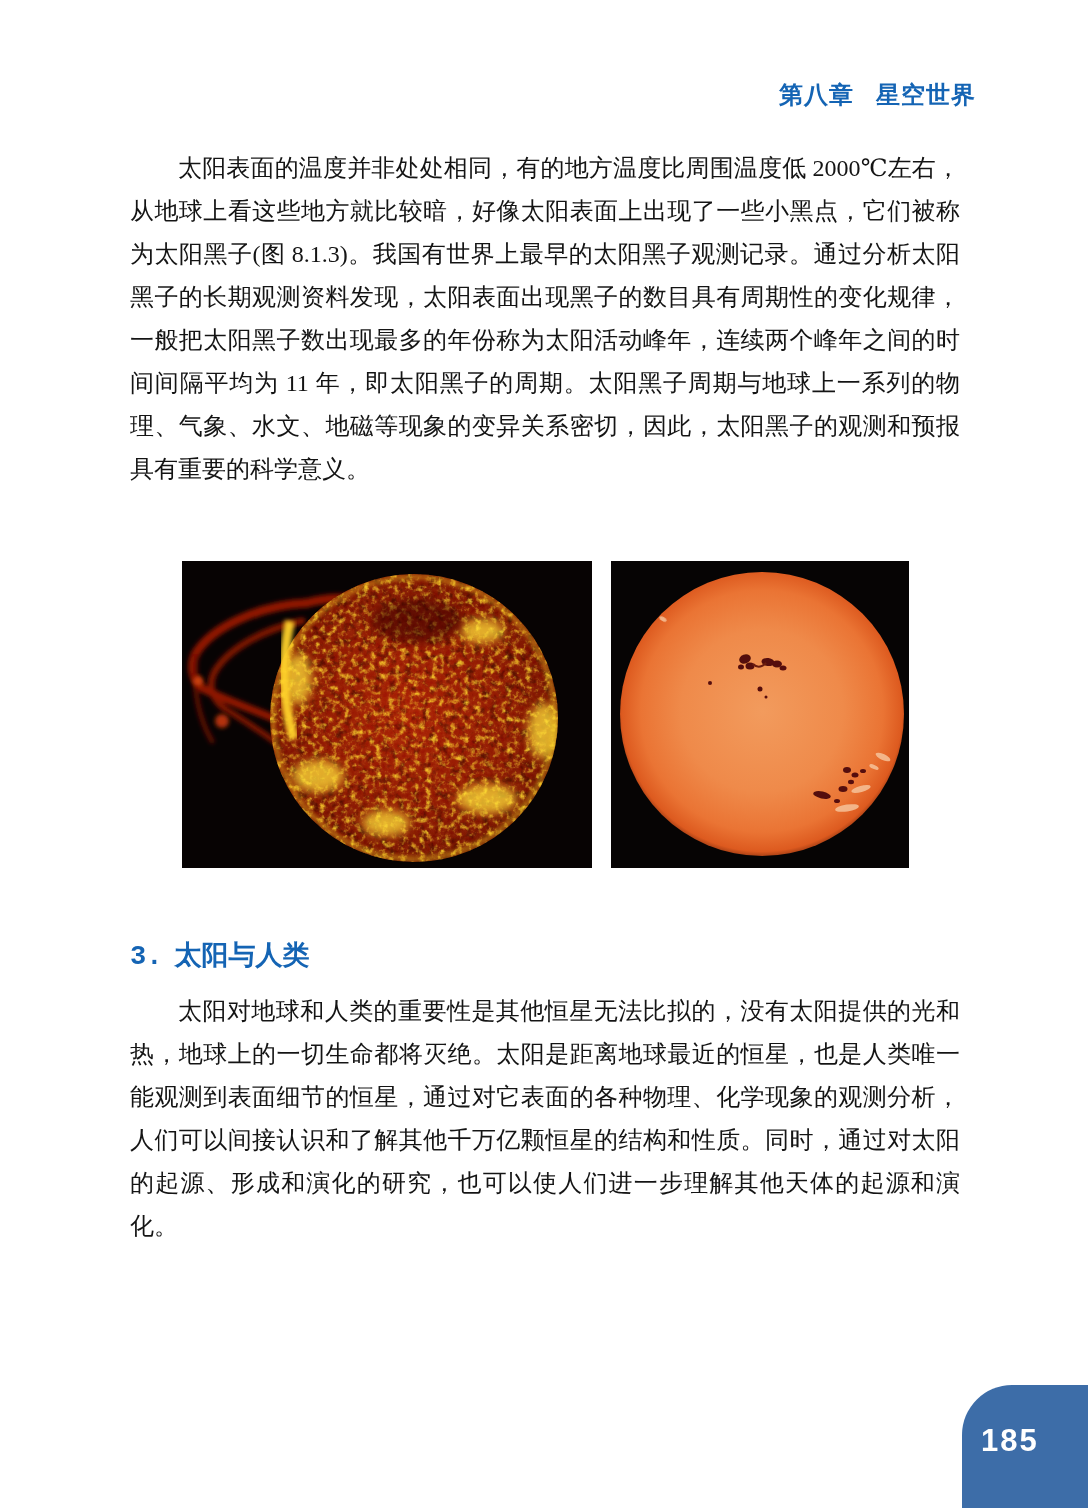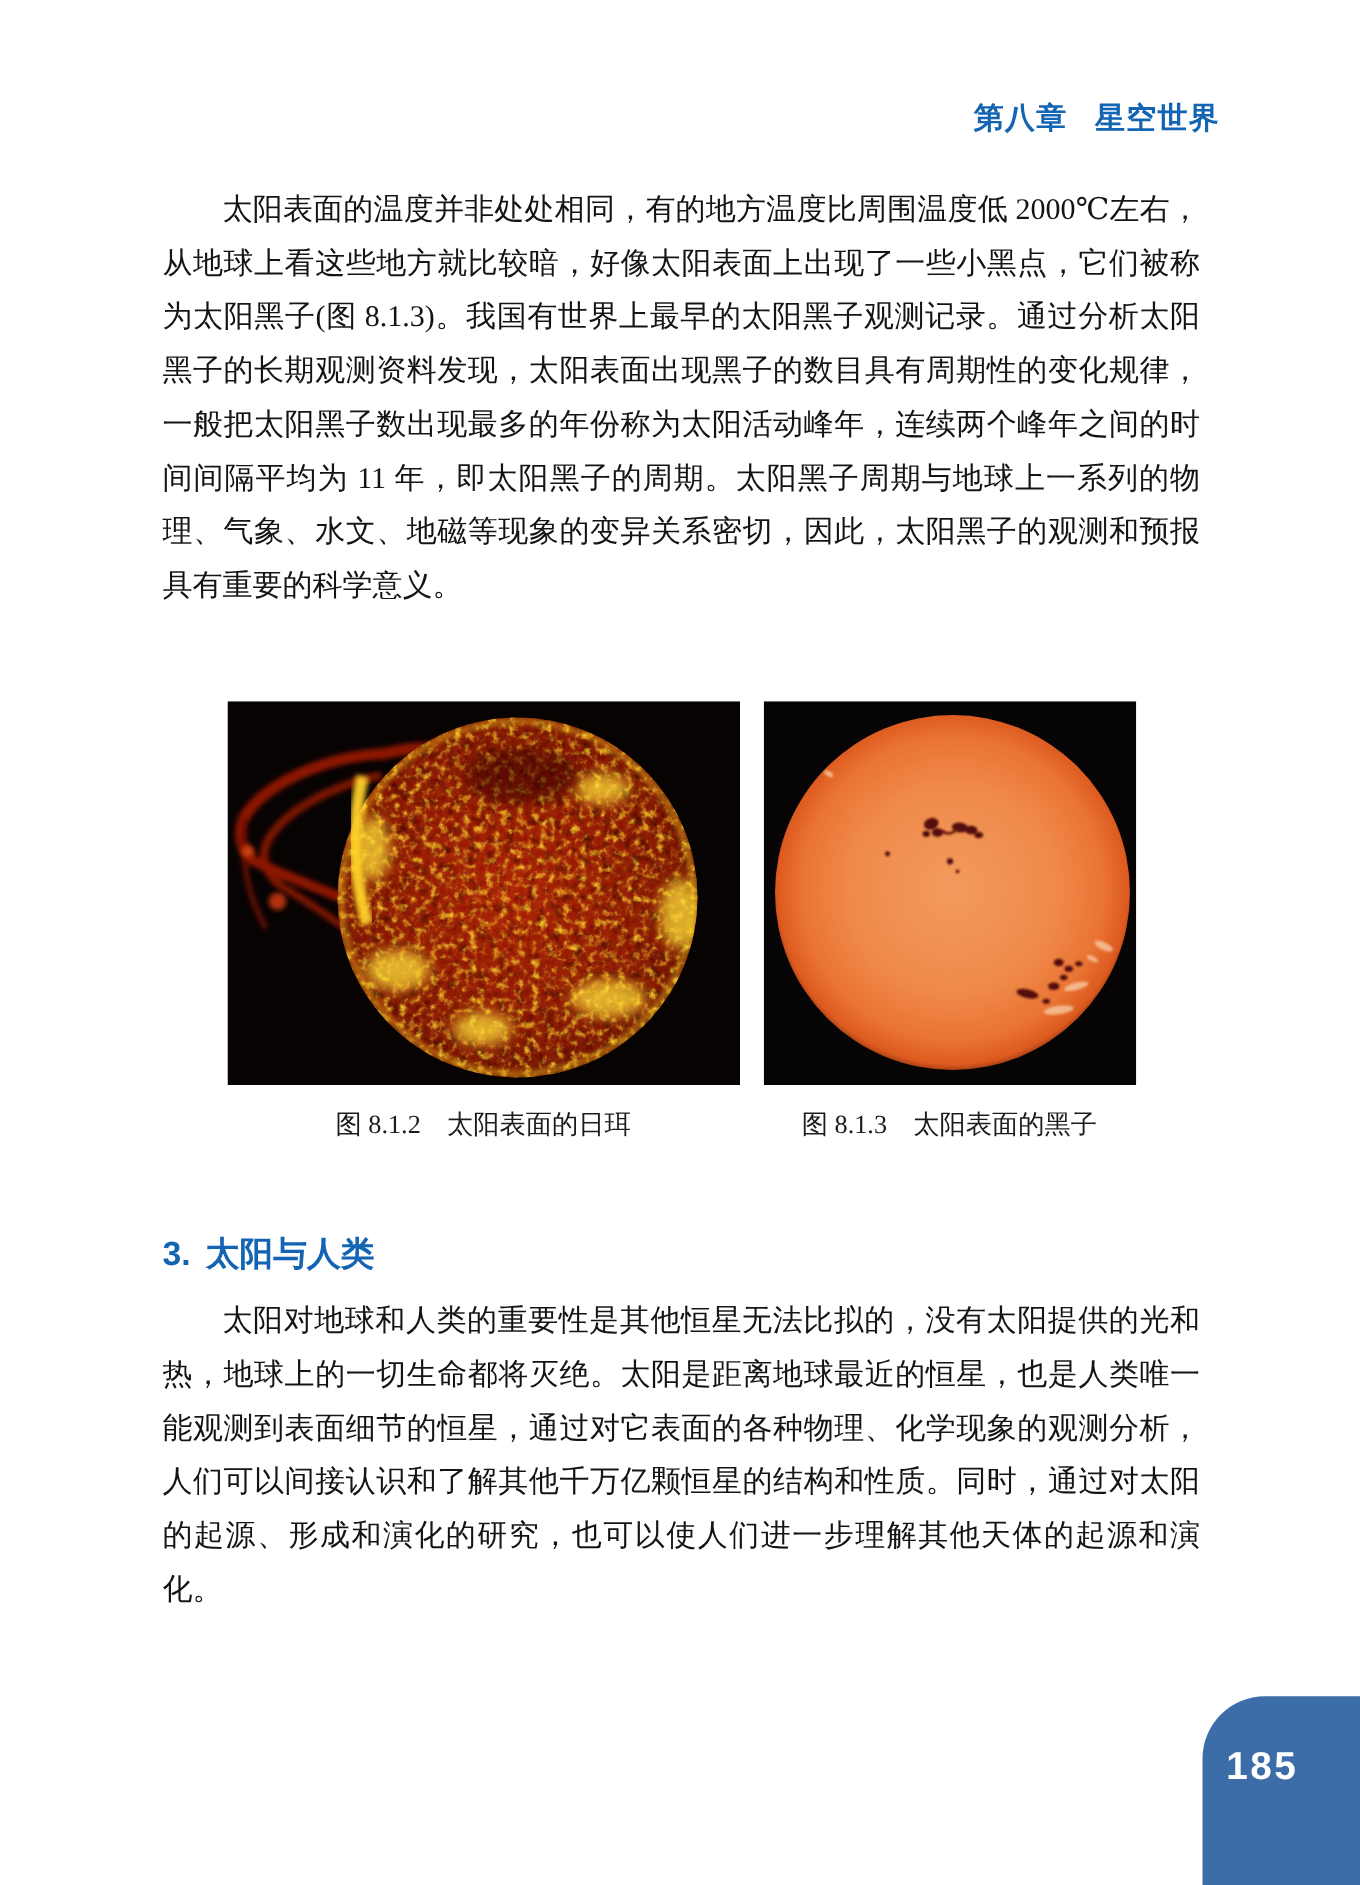--- a/index.html
+++ b/index.html
@@ -55,31 +55,31 @@
   .caption{
     font-size:21px;line-height:30px;color:#1c1c1c;
     text-align:center;
   }
   .caption-1{width:410px;}
   .caption-2{width:298px;}
   .caption .cap-title{margin-left:1em;}
 
   .section-heading{
     margin:72px 0 0 0;
-    font-family:Liberation Sans, sans-serif;
+    font-family:Liberation Mono, monospace;
     font-weight:bold;font-size:27px;line-height:34px;
     color:var(--heading-blue);
   }
   .section-heading .sh-title{margin-left:12px;}
 
   .para-3{margin-top:16px;}
 
   .page-tab{
     position:absolute;right:0;bottom:0;
-    width:126px;height:151px;
+    width:126px;height:123px;
     background:var(--tab-blue);
     border-top-left-radius:50px;
   }
   .page-num{
     position:absolute;left:19px;top:38px;
     font-family:"Liberation Sans","DejaVu Sans",sans-serif;
     font-weight:bold;font-size:31px;color:#ffffff;
     letter-spacing:2px;
   }
 </style>
@@ -208,28 +208,20 @@
             <ellipse cx="263" cy="206" rx="5" ry="2" transform="rotate(25 263 206)"></ellipse>
             <ellipse cx="250" cy="228" rx="10" ry="3" transform="rotate(-15 250 228)"></ellipse>
             <ellipse cx="236" cy="247" rx="12" ry="3.5" transform="rotate(-8 236 247)"></ellipse>
             <ellipse cx="52" cy="58" rx="4" ry="2" transform="rotate(30 52 58)"></ellipse>
           </g>
         </svg>
       </figure>
 
     </div>
 
-    <div class="caption-row">
-      <div class="caption caption-1">
-        <span>图 8.1.2</span><span class="cap-title">太阳表面的日珥</span>
-      </div>
-      <div class="caption caption-2">
-        <span>图 8.1.3</span><span class="cap-title">太阳表面的黑子</span>
-      </div>
-    </div>
 
     <h3 class="section-heading">
       <span>3.</span><span class="sh-title">太阳与人类</span>
     </h3>
 
     <p class="body-text indent para-3">太阳对地球和人类的重要性是其他恒星无法比拟的，没有太阳提供的光和热，地球上的一切生命都将灭绝。太阳是距离地球最近的恒星，也是人类唯一能观测到表面细节的恒星，通过对它表面的各种物理、化学现象的观测分析，人们可以间接认识和了解其他千万亿颗恒星的结构和性质。同时，通过对太阳的起源、形成和演化的研究，也可以使人们进一步理解其他天体的起源和演化。</p>
 
   </div>
 
   <div class="page-tab">

